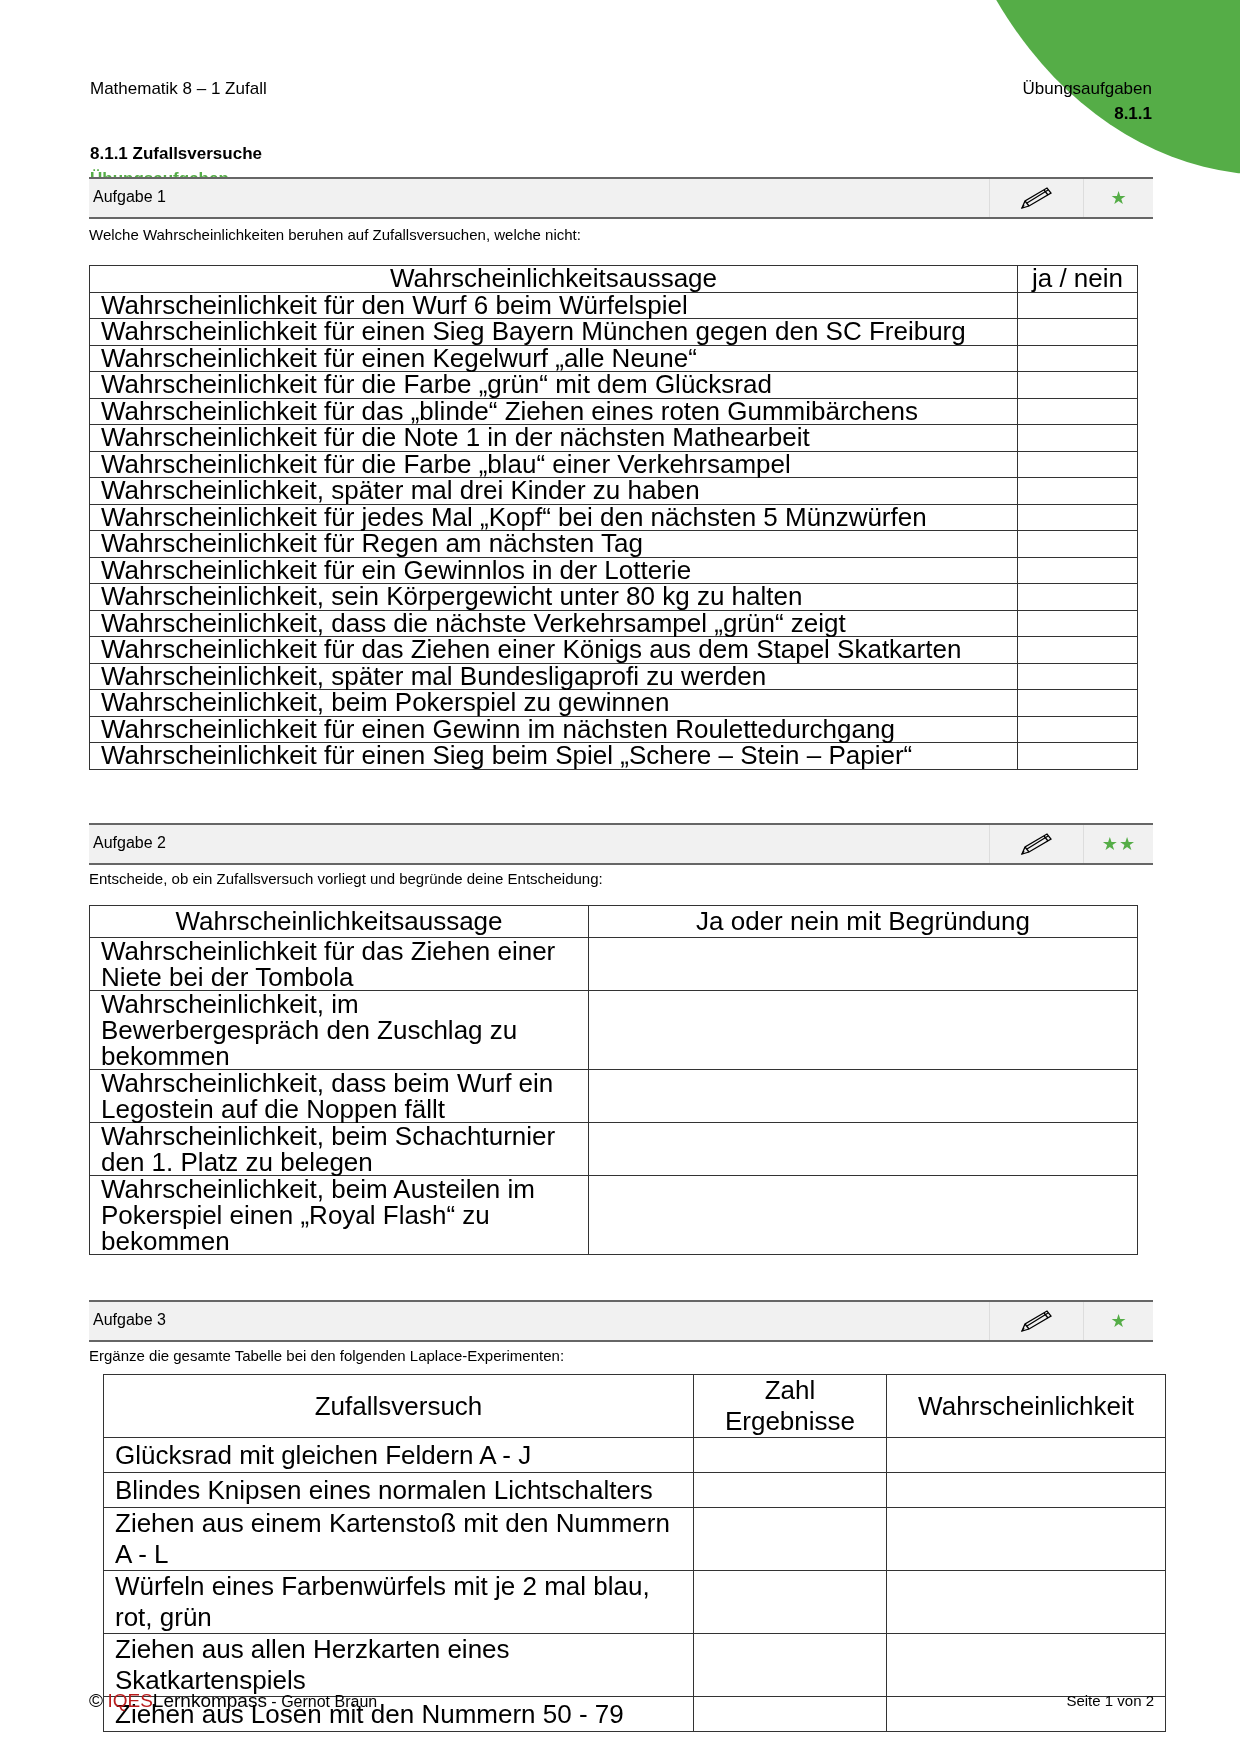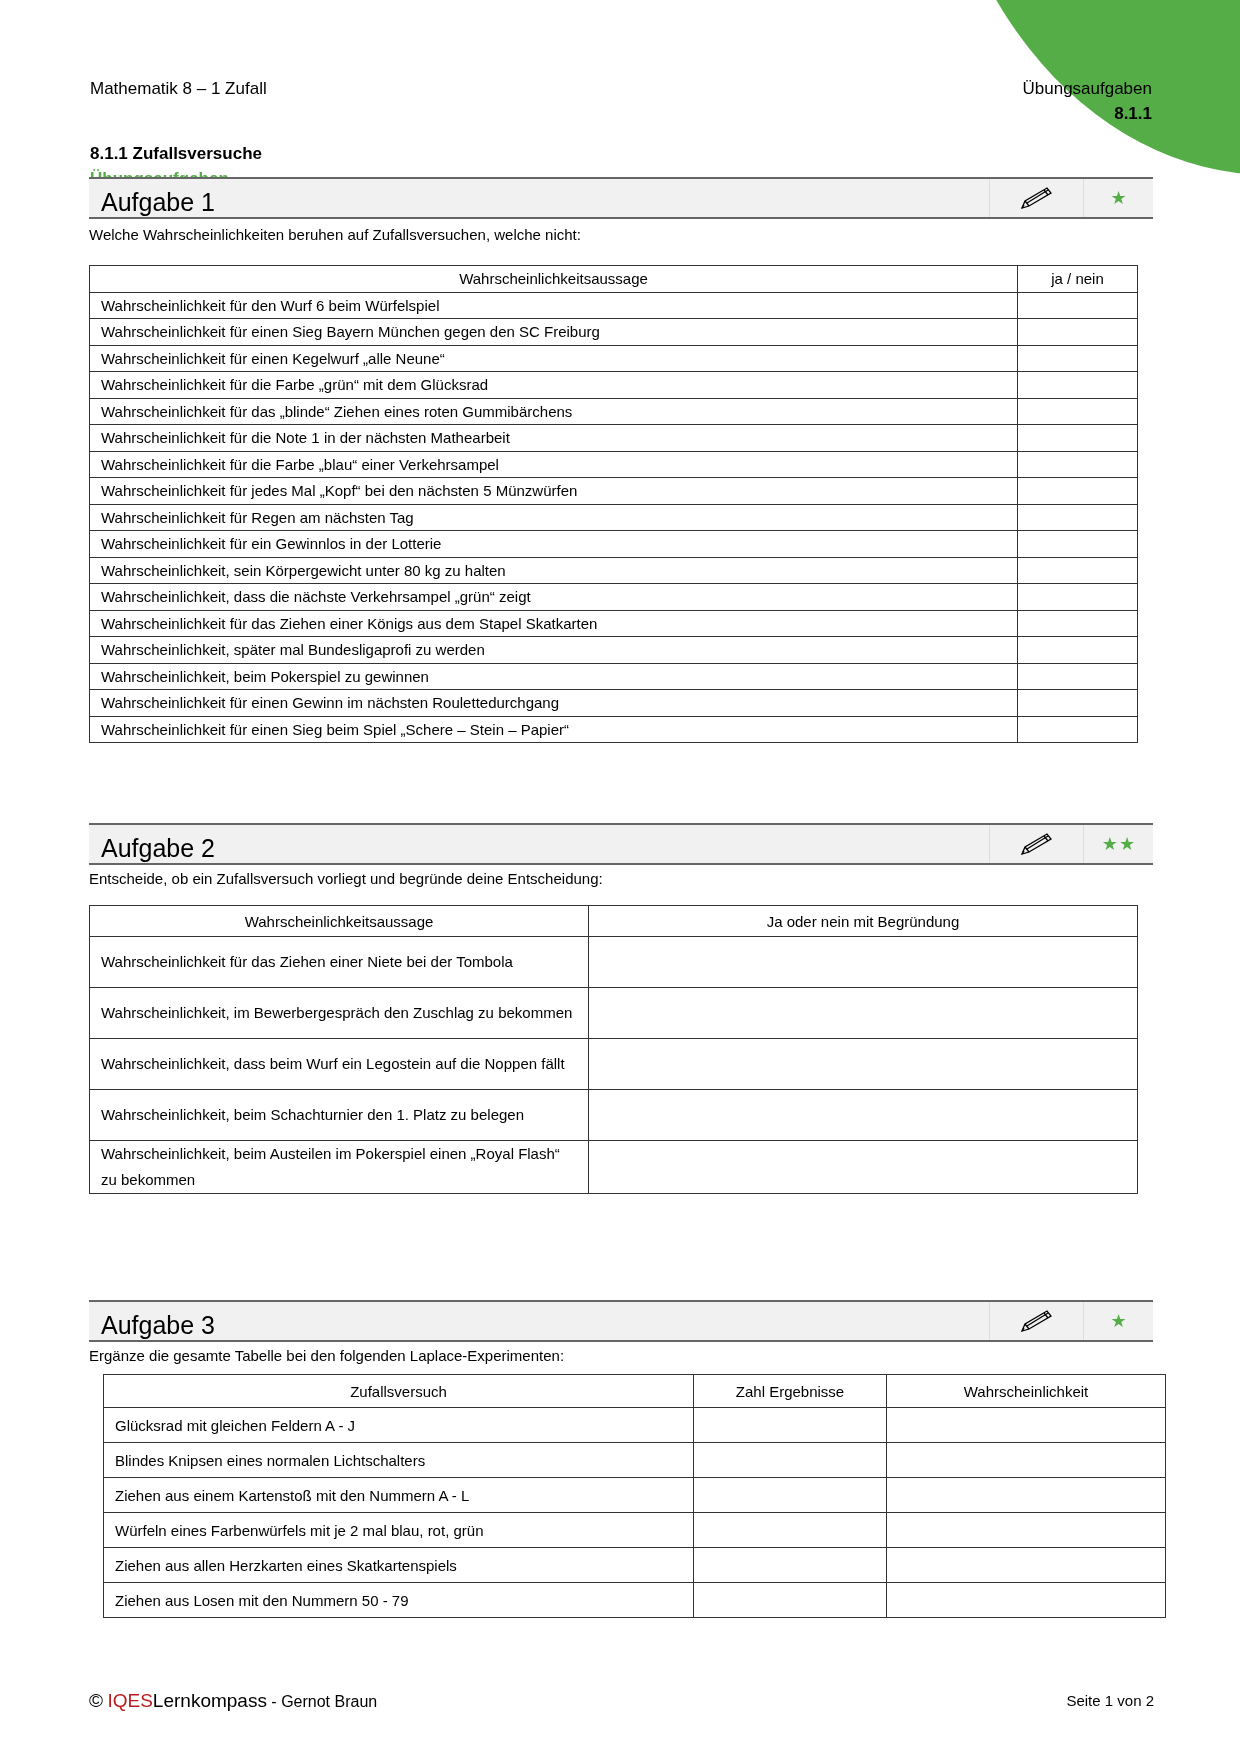--- a/index.html
+++ b/index.html
@@ -4,25 +4,25 @@
 <style>
   html,body{margin:0;padding:0;background:#fff;}
   body{width:1240px;height:1754px;position:relative;overflow:hidden;font-family:"Liberation Sans",sans-serif;color:#000;}
   .blob{position:absolute;left:930px;top:-260px;width:620px;height:435px;background:#55ad47;border-bottom-left-radius:340px 430px;}
   .hdr-left{position:absolute;left:90px;top:76px;font-size:17px;line-height:25px;}
   .hdr-left .b{font-weight:bold;margin-top:40px;}
   .hdr-left .g{color:#55ad47;font-weight:bold;}
   .hdr-right{position:absolute;right:88px;top:76px;font-size:17px;line-height:25px;text-align:right;}
   .hdr-right .b{font-weight:bold;}
   .task-bar{position:absolute;left:89px;width:1064px;height:42px;background:#f1f1f1;border-top:2px solid #666;border-bottom:2px solid #666;box-sizing:border-box;}
-  .task-bar .title{position:absolute;left:12px;top:9px;font-size:25px;}
+  .task-bar .title{position:absolute;left:4px;top:9px;font-size:16px;}
   .task-bar .pen{position:absolute;left:900px;top:0;width:94px;height:38px;border-left:1px solid #ddd;display:flex;align-items:center;justify-content:center;}
   .task-bar .stars{position:absolute;left:994px;top:0;width:70px;height:38px;border-left:1px solid #ddd;display:flex;align-items:center;justify-content:center;color:#55ad47;font-size:18px;letter-spacing:1px;}
   .prompt{position:absolute;left:89px;font-size:15px;}
-  table{position:absolute;border-collapse:collapse;font-size:15px;}
+  table{position:absolute;border-collapse:collapse;font-size:26px;}
   td,th{border:1.5px solid #333;padding:0 11px;font-weight:normal;vertical-align:middle;}
   th{text-align:center;}
   .t1{left:89px;top:265px;width:1049px;}
   .t1 td,.t1 th{height:25.5px;line-height:25px;}
   .t2{left:89px;top:905px;width:1049px;}
   .t2 th{height:30px;}
   .t2 td{height:50px;line-height:26px;}
   .t3{left:103px;top:1374px;width:1063px;}
   .t3 th{height:32px;}
   .t3 td{height:34px;}
@@ -91,20 +91,24 @@
       </tr>
   <tr>
         <td>Wahrscheinlichkeit für die Note 1 in der nächsten Mathearbeit</td>
         <td></td>
       </tr>
   <tr>
         <td>Wahrscheinlichkeit für die Farbe „blau“ einer Verkehrsampel</td>
         <td></td>
       </tr>
   <tr>
+        <td>Wahrscheinlichkeit, später mal drei Kinder zu haben</td>
+        <td></td>
+      </tr>
+  <tr>
         <td>Wahrscheinlichkeit für jedes Mal „Kopf“ bei den nächsten 5 Münzwürfen</td>
         <td></td>
       </tr>
   <tr>
         <td>Wahrscheinlichkeit für Regen am nächsten Tag</td>
         <td></td>
       </tr>
   <tr>
         <td>Wahrscheinlichkeit für ein Gewinnlos in der Lotterie</td>
         <td></td>

